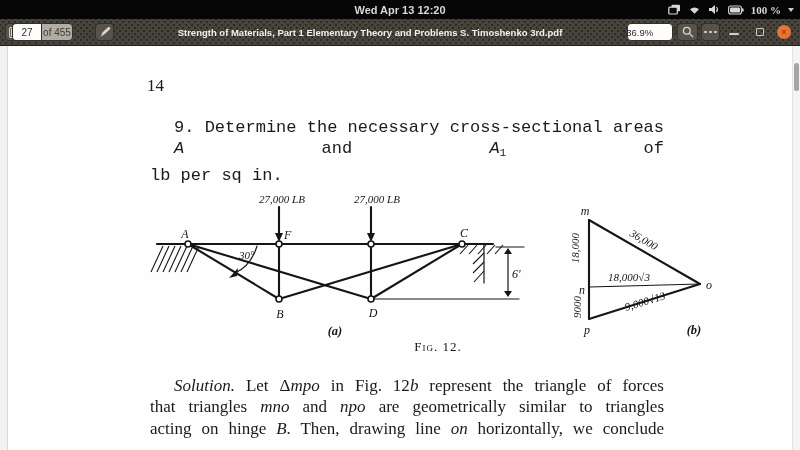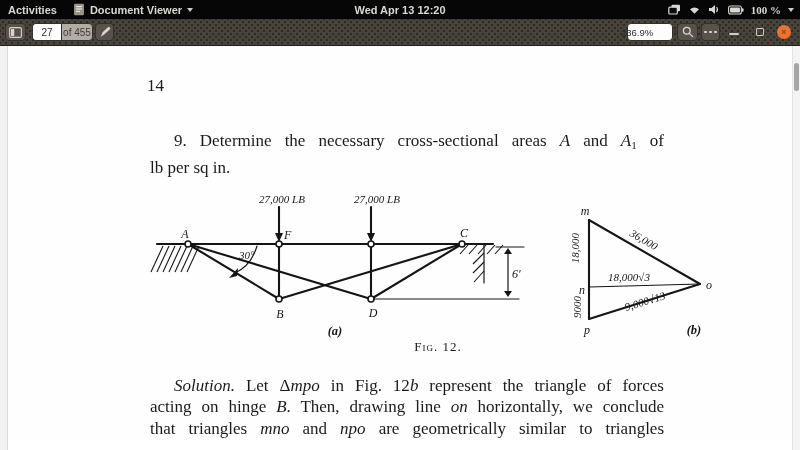--- a/index.html
+++ b/index.html
@@ -15,21 +15,21 @@
   .caret-down{width:0;height:0;border-left:3.5px solid transparent;border-right:3.5px solid transparent;border-top:4px solid #cfcdc8;display:inline-block;}
 
   
   .toolbar{position:absolute;top:19px;left:0;width:800px;height:26px;background-color:#48433b;
     background-image:radial-gradient(circle,rgba(20,18,14,.5) .9px,transparent 1.3px),
                      radial-gradient(circle,rgba(20,18,14,.5) .9px,transparent 1.3px);
     background-size:6px 6px;background-position:0 0,3px 3px;
     border-bottom:1px solid #211e19;}
   .tool-btn{position:absolute;top:4px;height:18px;background:#57524a;border:1px solid #332f29;
     border-radius:4px;display:flex;align-items:center;justify-content:center;box-sizing:border-box;}
-  .page-entry{position:absolute;left:32px;top:4px;height:18px;display:flex;box-sizing:border-box;align-items:flex-end;}
+  .page-entry{position:absolute;left:12px;top:4px;height:18px;display:flex;box-sizing:border-box;align-items:flex-end;}
   .page-input{width:29px;height:18px;border:1px solid #332f29;border-right:none;border-radius:4px 0 0 4px;
     background:#fdfdfc;color:#2c2c2c;font:10px "Liberation Sans",sans-serif;text-align:center;box-sizing:border-box;padding:0;}
   .page-total{width:32px;height:18px;background:#b2ada4;border:1px solid #332f29;border-radius:0 4px 4px 0;
     color:#403c35;font:10px "Liberation Sans",sans-serif;display:flex;align-items:center;justify-content:center;box-sizing:border-box;}
   .doc-title{position:absolute;left:120px;right:180px;top:0;height:26px;display:flex;align-items:center;justify-content:center;
     color:#f3f1ec;font:700 9.5px "Liberation Sans",sans-serif;white-space:nowrap;overflow:hidden;}
   .zoom-btn{position:absolute;left:627px;top:4px;width:46px;height:18px;background:#fdfdfc;border:1px solid #332f29;
     border-radius:4px;display:flex;align-items:center;justify-content:center;gap:20px;
     color:#2c2c2c;font:9.5px "Liberation Sans",sans-serif;box-sizing:border-box;}
   .zoom-caret{width:0;height:0;border-left:3.5px solid transparent;border-right:3.5px solid transparent;border-top:4px solid #3c3933;}
@@ -69,33 +69,20 @@
   .fhead{fill:#151515;stroke:none;}
   .ft{font:italic 12px "Liberation Serif",serif;fill:#151515;stroke:none;}
   .fts{font:italic 11px "Liberation Serif",serif;fill:#151515;stroke:none;}
   .ftb{font:italic 700 12.5px "Liberation Serif",serif;fill:#151515;stroke:none;}
   .fcap{font:13px "Liberation Serif",serif;font-variant:small-caps;letter-spacing:1px;fill:#151515;stroke:none;}
 </style>
 </head>
 <body>
 
 <div class="topbar">
-  <div class="tb-left">
-    <span class="tb-item">Activities</span>
-    <span class="tb-item">
-      <svg width="12" height="13" viewBox="0 0 12 13">
-        <rect x="1" y="0.8" width="10" height="11.5" rx="1.2" fill="#989288"></rect>
-        <rect x="3" y="3" width="6" height="1.2" fill="#e8e6e2"></rect>
-        <rect x="3" y="5.4" width="6" height="1.2" fill="#e8e6e2"></rect>
-        <rect x="3" y="7.8" width="4" height="1.2" fill="#e8e6e2"></rect>
-      </svg>
-      <span>Document Viewer</span>
-      <span class="caret-down"></span>
-    </span>
-  </div>
   <div class="tb-center">
     <span>Wed Apr 13 12:20</span>
   </div>
   <div class="tb-right">
     <svg width="13" height="11" viewBox="0 0 13 11">
       <rect x="3.5" y="0.8" width="8.5" height="6.5" rx="1" fill="#dad8d3"></rect>
       <rect x="0.8" y="3.2" width="8.5" height="6.8" rx="1" fill="#0a0a0a" stroke="#dad8d3" stroke-width="1.2"></rect>
     </svg>
     <svg width="13" height="11" viewBox="0 0 13 11">
       <path d="M6.5 9.8 L2 5.2 Q6.5 1.6 11 5.2 Z" fill="#dad8d3"></path>
@@ -123,20 +110,21 @@
   </div>
   <div class="page-entry">
     <input class="page-input" value="27" style="">
     <span class="page-total">of 455</span>
   </div>
   <div class="tool-btn" style="left:95px;width:19px;">
     <svg width="12" height="12" viewBox="0 0 14 14">
       <path d="M2 12.5 L4.2 7.2 L10.4 1.6 Q12 0.6 12.9 1.9 Q13.8 3.2 12.2 4.4 L6.4 9.6 Z" fill="#d9d5ce"></path>
     </svg>
   </div>
+  <div class="doc-title">Strength of Materials, Part 1 Elementary Theory and Problems S. Timoshenko 3rd.pdf</div>
   <div class="zoom-btn">
     <span>236.9%</span>
     <span class="zoom-caret"></span>
   </div>
   <div class="tool-btn" style="left:677px;width:21px;">
     <svg width="12" height="12" viewBox="0 0 14 14">
       <circle cx="5.6" cy="5.6" r="3.9" fill="none" stroke="#d9d5ce" stroke-width="1.5"></circle>
       <line x1="8.6" y1="8.6" x2="12.4" y2="12.4" stroke="#d9d5ce" stroke-width="1.6" stroke-linecap="round"></line>
     </svg>
   </div>
@@ -150,21 +138,21 @@
   <div class="win-min"></div>
   <div class="win-max"></div>
   <div class="win-close" style="background:#ec7232;">×</div>
 </div>
 
 <div class="leftstrip"></div>
 
 <div class="docpage">
   <div class="pagenum">14</div>
 
-  <div class="para" style="top:84px;">
+  <div class="para" style="top:71px;font-family:Liberation Mono, monospace;">
     <div class="tline j indent"><span>9. Determine the necessary cross-sectional areas </span><span class="seg-i">A</span><span> and </span><span class="seg-i">A</span><span class="seg-sub">1</span><span> of</span></div>
     <div class="tline"><span>lb per sq in.</span></div>
   </div>
 
   <svg class="fig" viewBox="140 185 600 170">
 
     <line class="w2" x1="157" y1="243" x2="493" y2="243"></line>
 
     <g>
       <line class="hatch" x1="163" y1="245" x2="151" y2="271"></line>
@@ -241,21 +229,21 @@
     <text class="fts" transform="rotate(30,642,242)" x="642" y="242" text-anchor="middle">36,000</text>
     <text class="fts" x="629" y="280" text-anchor="middle">18,000√3</text>
     <text class="fts" transform="rotate(-17,646,304)" x="646" y="304" text-anchor="middle">9,000√13</text>
     <text class="ftb" x="694" y="333" text-anchor="middle">(b)</text>
 
     <text class="fcap" x="438" y="350" text-anchor="middle">Fig. 12.</text>
   </svg>
 
   <div class="para" style="top:329px;">
     <div class="tline j indent"><span class="seg-i">Solution.</span><span> Let Δ</span><span class="seg-i">mpo</span><span> in Fig. 12</span><span class="seg-i">b</span><span> represent the triangle of forces</span></div>
+    <div class="tline j"><span>that triangles </span><span class="seg-i">mno</span><span> and </span><span class="seg-i">npo</span><span> are geometrically similar to triangles</span></div>
     <div class="tline j"><span>acting on hinge </span><span class="seg-i">B</span><span>. Then, drawing line </span><span class="seg-i">on</span><span> horizontally, we conclude</span></div>
-    <div class="tline j"><span>that triangles </span><span class="seg-i">mno</span><span> and </span><span class="seg-i">npo</span><span> are geometrically similar to triangles</span></div>
     <div class="tline j"><span class="seg-i">BFA</span><span> and </span><span class="seg-i">FBC</span><span> in Fig. 12</span><span class="seg-i">a</span><span>. From this similarity, the forces in the</span></div>
   </div>
 </div>
 
 <div class="scrollbar">
   <div class="scroll-thumb"></div>
 </div>
 
 </body></html>

